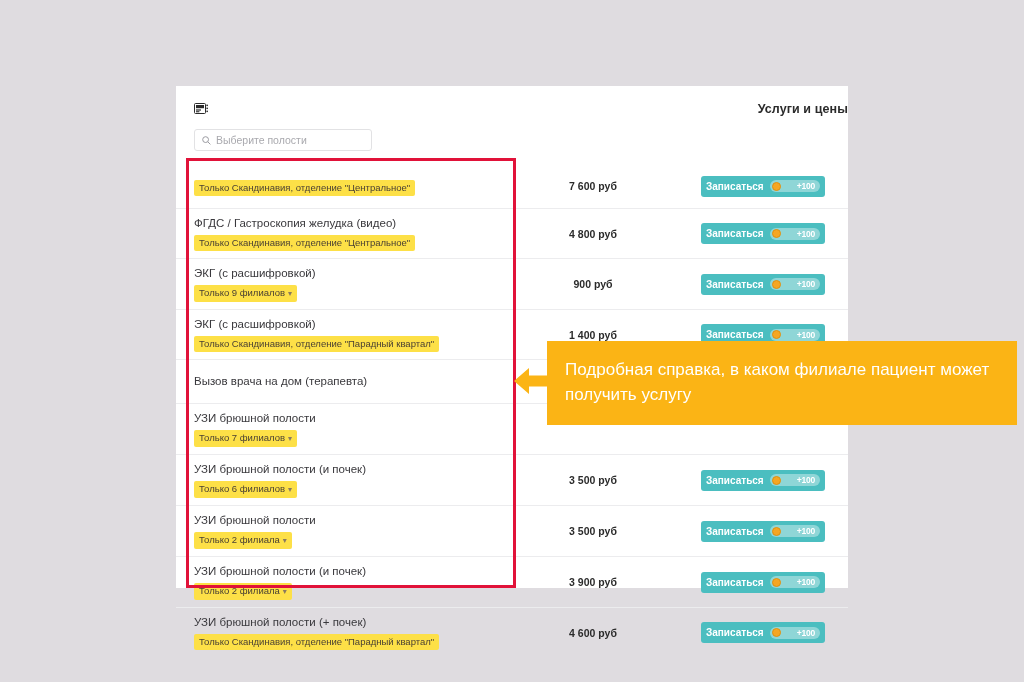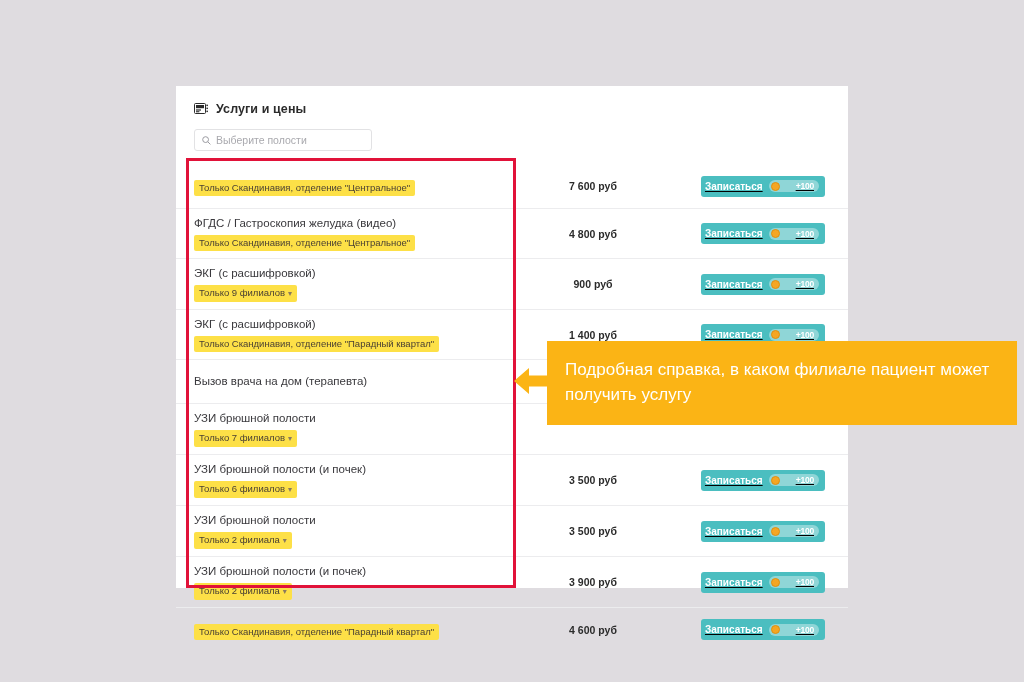--- a/index.html
+++ b/index.html
@@ -10,20 +10,21 @@
     position:relative;overflow:hidden;
   }
   #card{
     position:absolute;left:176px;top:86px;width:672px;height:502px;
     background:#ffffff;
   }
   
   .card-header{
     display:flex;align-items:center;gap:7px;
     padding:14px 0 0 18px;
+    justify-content:space-between;
   }
   .svc-icon{display:block;}
   .card-title{
     font-size:12.5px;font-weight:bold;color:#2b2b2b;letter-spacing:.1px;
   }
   
   .search-wrap{padding:11px 0 0 18px;}
   .search-box{
     width:178px;height:22px;box-sizing:border-box;
     border:1px solid #e2e2e4;border-radius:3px;background:#fff;
@@ -58,23 +59,22 @@
   .col-price{
     flex:0 0 170px;text-align:center;
     font-size:10.5px;font-weight:bold;color:#2b2b2b;white-space:nowrap;
   }
   .col-action{
     flex:1 1 auto;display:flex;justify-content:center;
   }
   .book-btn{
     width:124px;height:21px;box-sizing:border-box;
     background:#4bbec0;border:none;border-radius:3px;
-    display:flex;align-items:center;justify-content:flex-end;gap:6px;
+    display:flex;align-items:center;justify-content:center;gap:6px;
     cursor:pointer;
-    text-decoration:underline;
   }
   .book-btn .lbl{
     font-size:10px;font-weight:bold;color:#ffffff;white-space:nowrap;
   }
   .bonus{
     display:flex;align-items:center;gap:16px;
     background:#8fd6d7;border-radius:9px;padding:1px 5px 1px 2px;
   }
   .coin{
     width:9px;height:9px;border-radius:50%;
@@ -250,21 +250,21 @@
           <button class="book-btn">
             <span class="lbl">Записаться</span>
             <span class="bonus">
               <span class="coin"></span>
               <span class="amt">+100</span>
             </span>
           </button>
         </div>
       </div>
       <div class="svc-row">
-        <div class="col-name"><span class="svc-tag"><span>Только Скандинавия, отделение "Парадный квартал"</span></span></div>
+        <div class="col-name"><p class="svc-name">УЗИ брюшной полости (+ почек)</p><span class="svc-tag"><span>Только Скандинавия, отделение "Парадный квартал"</span></span></div>
         <div class="col-price">4 600 руб</div>
         <div class="col-action">
           <button class="book-btn">
             <span class="lbl">Записаться</span>
             <span class="bonus">
               <span class="coin"></span>
               <span class="amt">+100</span>
             </span>
           </button>
         </div>

